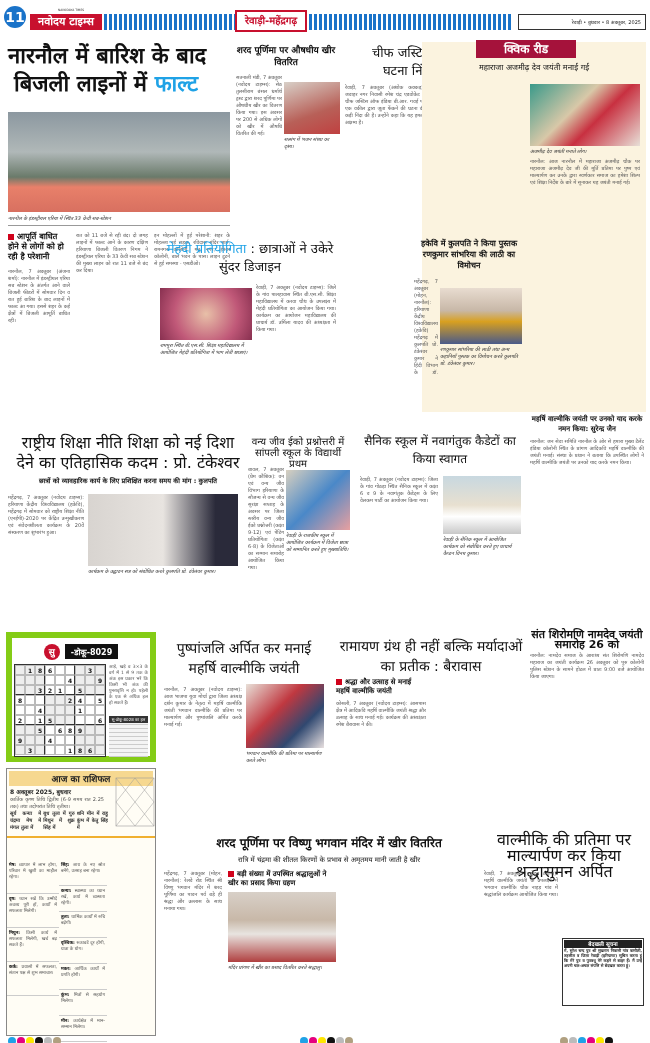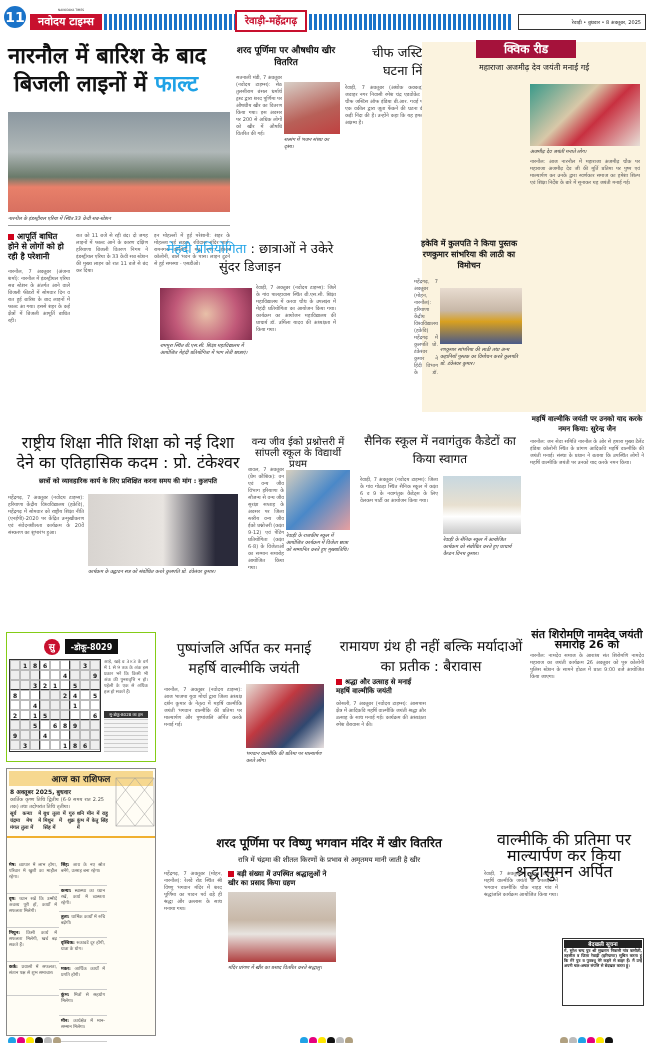--- a/index.html
+++ b/index.html
@@ -17,21 +17,21 @@
 .brand{left:30px;top:14px;width:72px;height:16px;background:#c8102e;color:#fff;font-size:11px;font-weight:bold;text-align:center;line-height:16px}
 .brandsmall{left:58px;top:8px;font-size:3px;color:#333}
 .stripe{left:104px;top:14px;width:330px;height:16px;background:repeating-linear-gradient(90deg,#1a73c9 0 3px,#fff 3px 5px)}
 .stripe2{left:373px;top:14px;width:140px;height:16px;background:repeating-linear-gradient(90deg,#1a73c9 0 3px,#fff 3px 5px)}
 .section{left:235px;top:10px;width:72px;height:22px;background:#fff;border:2px solid #c8102e;color:#c8102e;font-weight:bold;font-size:10px;text-align:center;line-height:18px}
 .dateline{left:518px;top:14px;width:128px;height:16px;border:1px solid #333;font-size:5px;text-align:right;padding-right:4px;line-height:14px}
 
 .qr{left:422px;top:42px;width:224px;height:370px;background:#fbf3df}
 .qrtag{left:476px;top:40px;width:100px;height:18px;background:#a5123b;color:#fff;font-size:12px;font-weight:bold;text-align:center;line-height:18px}
 
-.sudoku{left:6px;top:632px;width:150px;height:130px;border:1px solid #84cc16}
+.sudoku{left:6px;top:632px;width:150px;height:130px;border:6px solid #84cc16}
 .grid{display:grid;grid-template-columns:repeat(9,10px);grid-template-rows:repeat(9,10px);border:1.5px solid #333}
 .grid div{border:0.5px solid #bbb;font-size:6px;font-weight:bold;text-align:center;line-height:10px;color:#111}
 
 .rashi{left:6px;top:768px;width:150px;height:268px;border:1px solid #888;background:#fffdf5}
 .colorbar span{display:inline-block;width:8px;height:8px;border-radius:50%;margin-right:1px}
 </style>
 </head>
 <body>
 
 <div class="abs pgnum">11</div>

